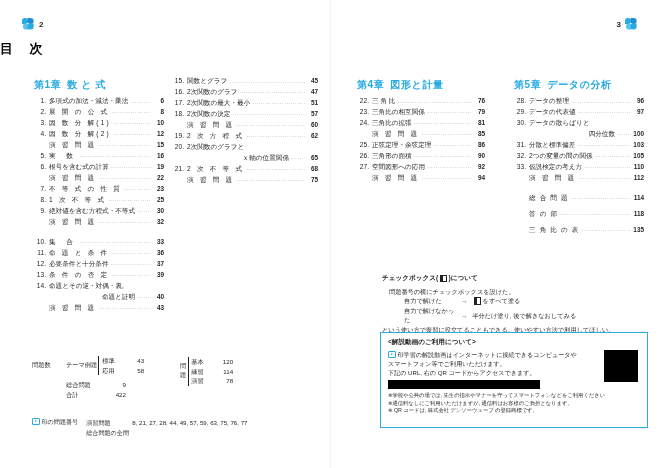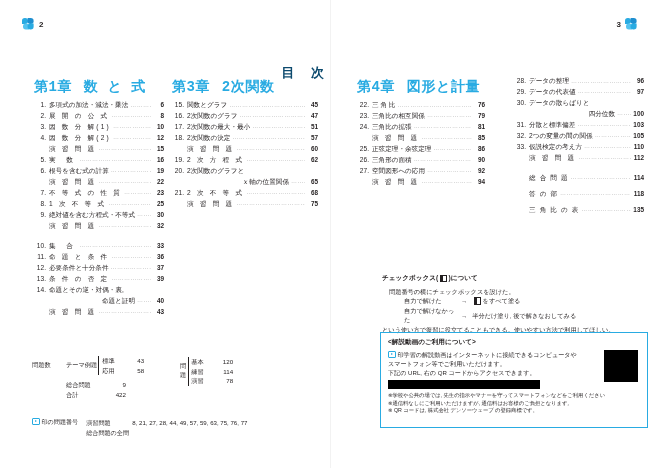--- a/index.html
+++ b/index.html
@@ -58,47 +58,45 @@
     font-weight: bold;
     color: #231f20;
   }
 
   
   .doc-title {
     position: absolute;
     top: 40px;
     left: 0;
     width: 330px;
-    text-align: right;
+    text-align: left;
     font-size: 13px;
     font-weight: bold;
     letter-spacing: 6px;
-    color: #0c4a6e;
+    color: #000000;
     font-family: "DejaVu Serif", "Liberation Serif", serif;
-    margin-top: 24px;
   }
 
   
   .col {
     position: absolute;
     top: 78px;
   }
   .col-1 { left: 34px;  width: 130px; }
   .col-2 { left: 172px; width: 146px; }
   .col-3 { left: 357px; width: 128px; }
   .col-4 { left: 514px; width: 130px; }
 
   .chap-head {
-    font-size: 14px;
+    font-size: 10px;
     font-weight: bold;
     color: #29abe2;
     letter-spacing: 0.6px;
     margin-bottom: 6px;
     white-space: nowrap;
-    font-family: Liberation Mono, monospace;
   }
   .chap-head .gap { letter-spacing: 3.2px; }
 
   .entry {
     display: flex;
     align-items: baseline;
     font-size: 6.6px;
     color: #231f20;
     line-height: 1.0;
     margin-bottom: 4.4px;
@@ -441,21 +439,20 @@
         <span class="pg">40</span>
       </div>
       <div class="entry">
         <span class="num"></span>
         <span class="ttl sp">演 習 問 題</span>
         <span class="lead">…………………………………………………</span>
         <span class="pg">43</span>
       </div>
     </div>
   <div class="col col-2">
-      <div class="chap-head">第3章<span class="gap"> </span>2次関数</div>
       <div class="entry">
         <span class="num">15.</span>
         <span class="ttl ">関数とグラフ</span>
         <span class="lead">…………………………………………………</span>
         <span class="pg">45</span>
       </div>
       <div class="entry">
         <span class="num">16.</span>
         <span class="ttl ">2次関数のグラフ</span>
         <span class="lead">…………………………………………………</span>
@@ -552,20 +549,21 @@
         <span class="pg">92</span>
       </div>
       <div class="entry">
         <span class="num"></span>
         <span class="ttl sp">演 習 問 題</span>
         <span class="lead">…………………………………………………</span>
         <span class="pg">94</span>
       </div>
     </div>
   <div class="col col-4">
+      <div class="chap-head">第5章<span class="gap"> </span>データの分析</div>
       <div class="entry">
         <span class="num">28.</span>
         <span class="ttl ">データの整理</span>
         <span class="lead">…………………………………………………</span>
         <span class="pg">96</span>
       </div>
       <div class="entry">
         <span class="num">29.</span>
         <span class="ttl ">データの代表値</span>
         <span class="lead">…………………………………………………</span>

